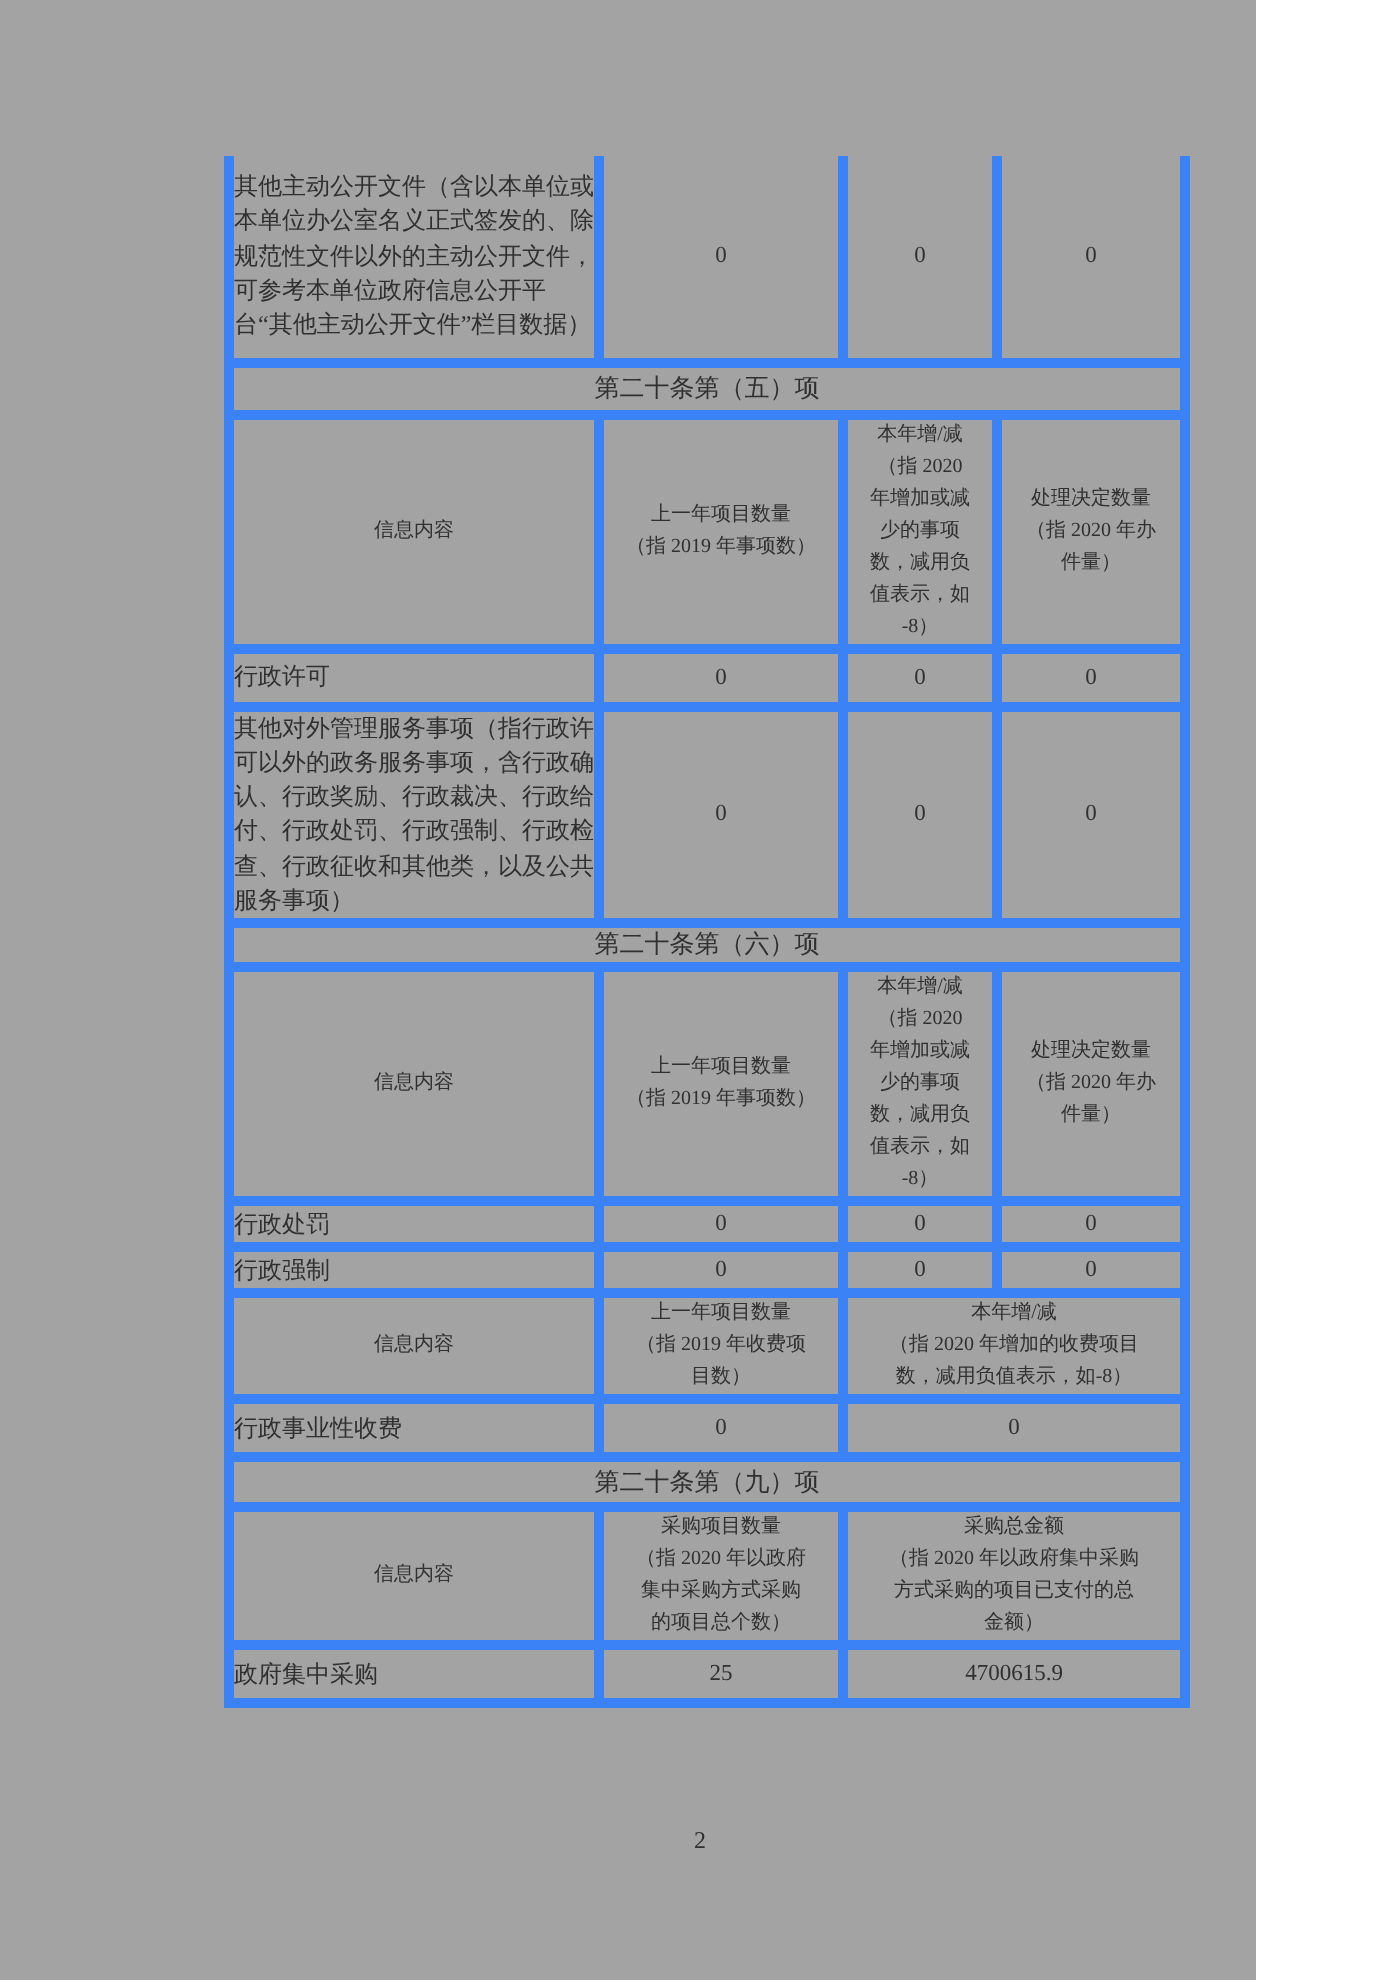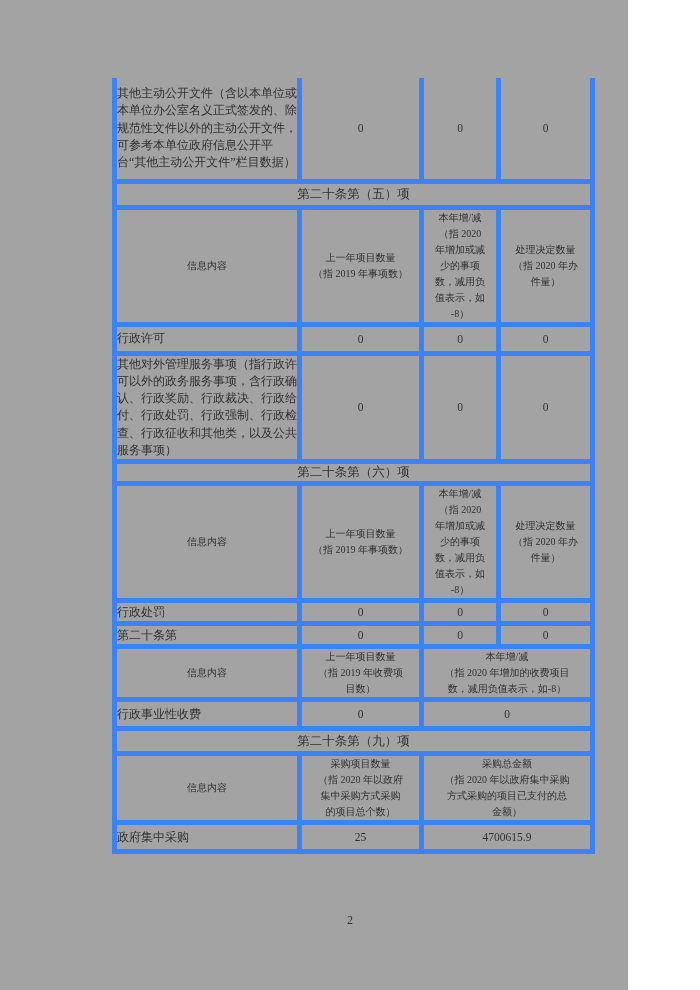--- a/index.html
+++ b/index.html
@@ -145,21 +145,21 @@
 （指 2020 年办
 件量）</td>
       </tr>
       <tr class="rPenalty">
         <td class="label-cell">行政处罚</td>
         <td class="val-cell">0</td>
         <td class="val-cell">0</td>
         <td class="val-cell">0</td>
       </tr>
       <tr class="rCoercion">
-        <td class="label-cell">第二十条第</td>
+        <td class="label-cell">行政强制</td>
         <td class="val-cell">0</td>
         <td class="val-cell">0</td>
         <td class="val-cell">0</td>
       </tr>
 
       <tr class="rH8">
         <td class="hdr-cell">信息内容</td>
         <td class="hdr-cell">上一年项目数量
 （指 2019 年收费项
 目数）</td>

